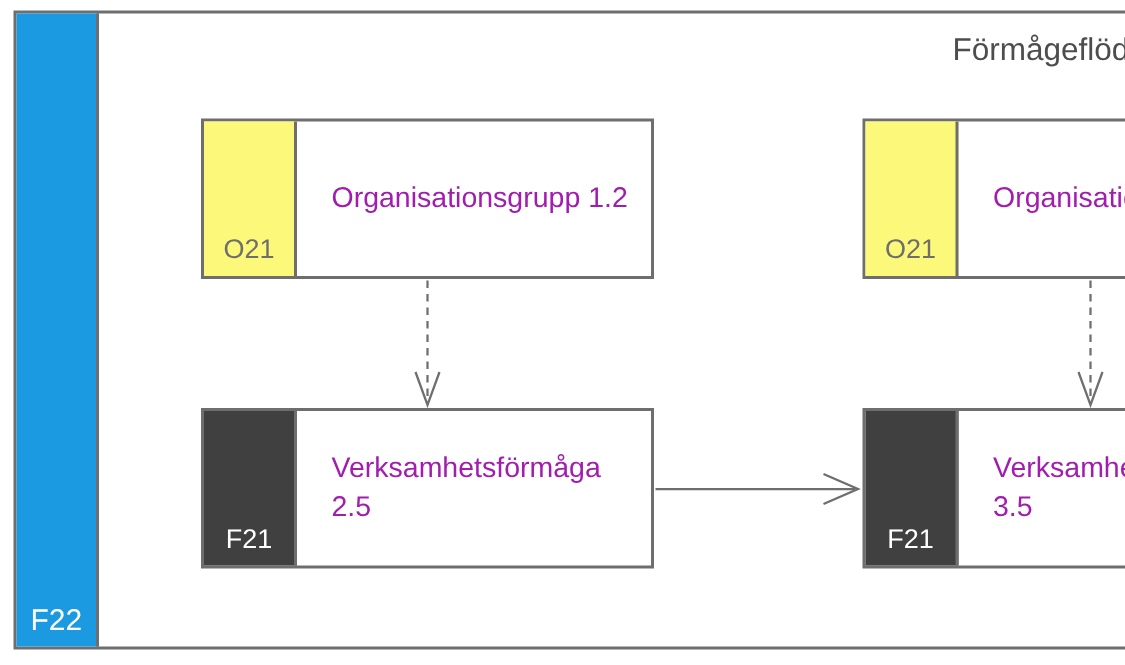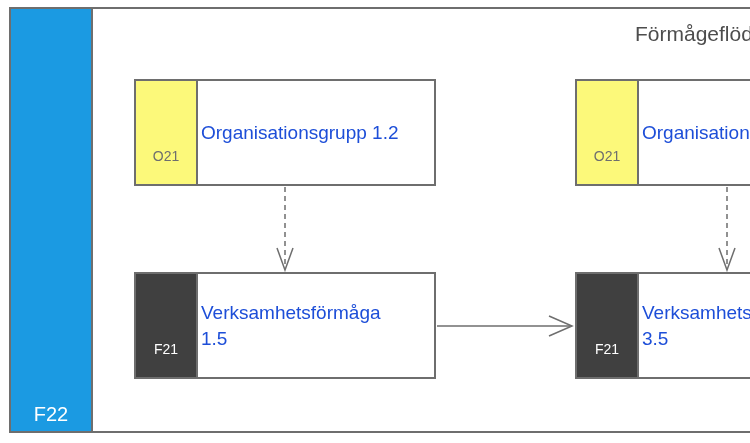--- a/index.html
+++ b/index.html
@@ -21,21 +21,21 @@
     height: 426px;
     border: 2px solid #6e6e6e;
     background: #ffffff;
     box-sizing: border-box;
   }
   .group-bar {
     position: absolute;
     left: 0;
     top: 0;
     bottom: 0;
-    width: 82px;
+    width: 55px;
     background: #1b9ae2;
     border-right: 2px solid #6e6e6e;
     box-sizing: border-box;
   }
   .group-bar-label {
     position: absolute;
     left: 0;
     right: 0;
     bottom: 5px;
     text-align: center;
@@ -61,35 +61,35 @@
     box-sizing: border-box;
     display: flex;
   }
   .node-tab {
     flex: none;
     width: 62px;
     border-right: 2px solid #6e6e6e;
     display: flex;
     align-items: flex-end;
     justify-content: center;
-    padding-bottom: 20px;
+    padding-bottom: 7px;
     box-sizing: border-box;
-    font-size: 14px;
+    font-size: 18px;
   }
   .tab-yellow { background: #fcf97a; color: #6e6e6e; }
   .tab-blue   { background: #404040; color: #ffffff; }
   .node-body {
     flex: 1;
     display: flex;
     flex-direction: column;
     justify-content: center;
-    padding-left: 3px;
+    padding-left: 23px;
     font-size: 19px;
     line-height: 26px;
-    color: #1d4ed8;
+    color: #a21caf;
   }
   .node-body span { white-space: nowrap; }
 
   .node-o1 { left: 134px; top: 79px; }
   .node-o2 { left: 575px; top: 79px; }
   .node-f1 { left: 134px; top: 272px; }
   .node-f2 { left: 575px; top: 272px; }
 
   .connectors {
     position: absolute;
@@ -132,21 +132,21 @@
       <span></span>
     </div>
   </div>
 
   <div class="node node-f1">
     <div class="node-tab tab-blue">
       <span>F21</span>
     </div>
     <div class="node-body">
       <span>Verksamhetsförmåga</span>
-      <span>1.5</span>
+      <span>2.5</span>
     </div>
   </div>
 
   <div class="node node-f2">
     <div class="node-tab tab-blue">
       <span>F21</span>
     </div>
     <div class="node-body">
       <span>Verksamhetsförmåga</span>
       <span>3.5</span>

